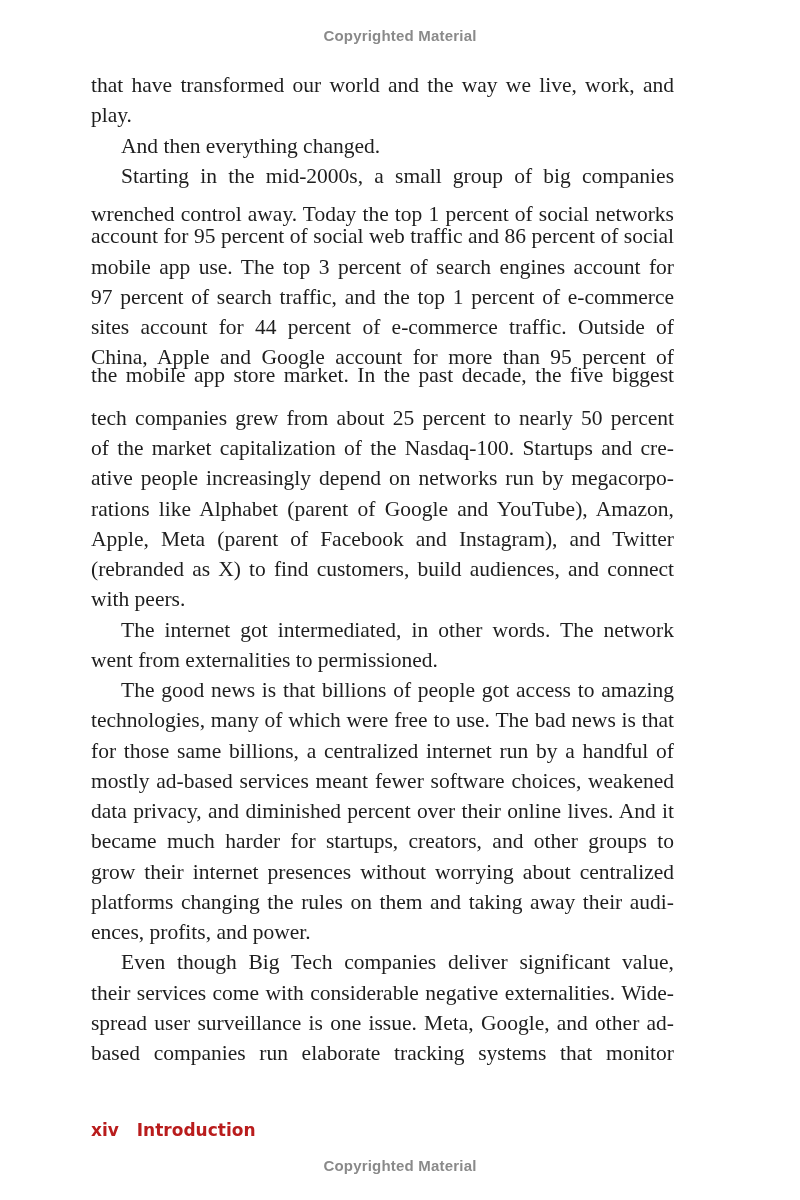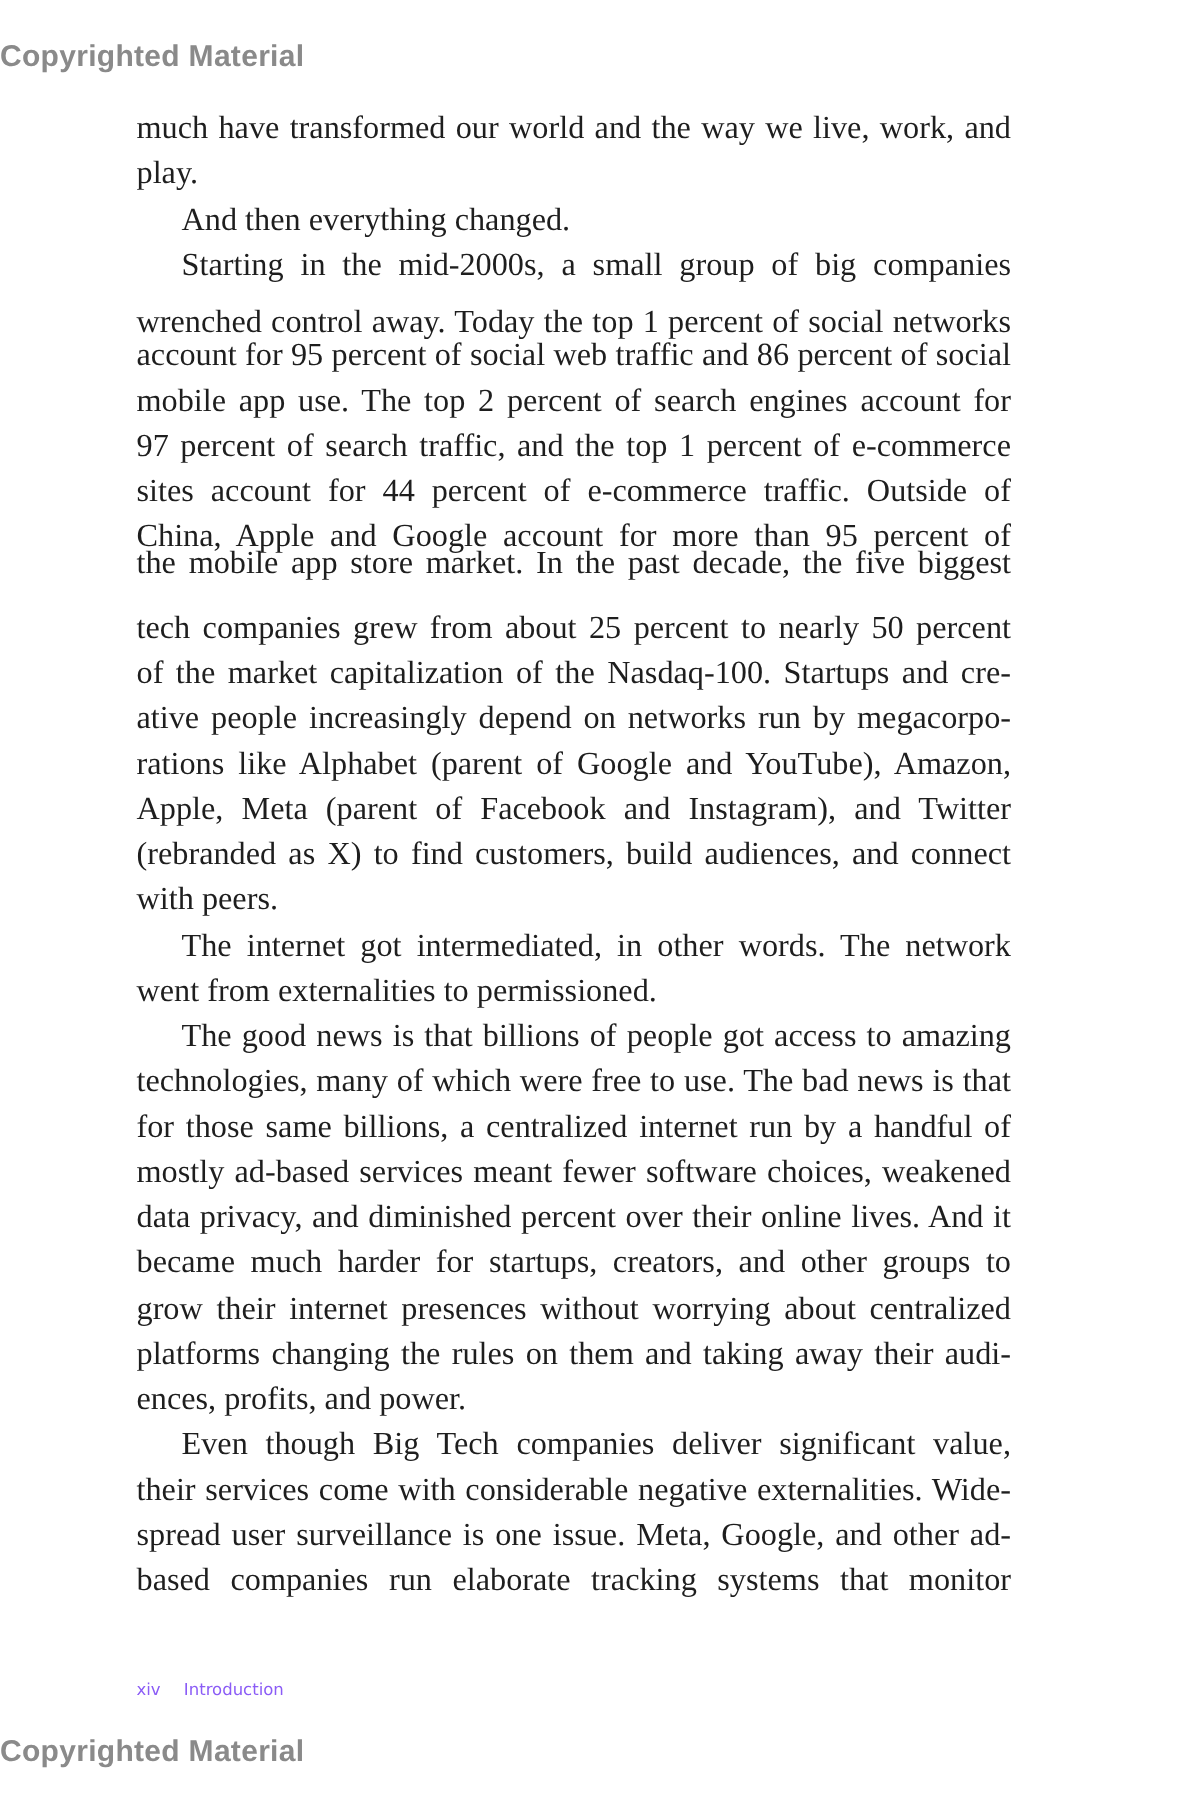--- a/index.html
+++ b/index.html
@@ -10,23 +10,24 @@
     body {
       width: 800px;
       height: 1200px;
       position: relative;
       overflow: hidden;
     }
     .watermark {
       position: absolute;
       left: 0;
       width: 800px;
+      text-align: center;
       font-family: "Liberation Sans", sans-serif;
       font-weight: bold;
-      font-size: 20px;
+      font-size: 15px;
       color: #8a8a8a;
       letter-spacing: 0.2px;
     }
     .wm-top { top: 27px; }
     .wm-bottom { top: 1157px; }
 
     .body-text {
       position: absolute;
       left: 91px;
       top: 70px;
@@ -50,44 +51,44 @@
     .line.indent {
       padding-left: 30px;
       box-sizing: border-box;
     }
 
     .footer {
       position: absolute;
       left: 91px;
       top: 1120px;
       font-family: "DejaVu Sans", sans-serif;
-      font-weight: normal;
-      font-size: 11px;
-      color: #8b5cf6;
+      font-weight: bold;
+      font-size: 17px;
+      color: #b91c1c;
     }
     .footer .page-num {
       margin-right: 12px;
     }
   </style>
 </head>
 <body>
 
 <div class="watermark wm-top">Copyrighted Material</div>
 
 <div class="body-text">
 
-  <div class="line justify" style="top:0px">much have transformed our world and the way we live, work, and</div>
+  <div class="line justify" style="top:0px">that have transformed our world and the way we live, work, and</div>
   <div class="line" style="top:30.25px">play.</div>
 
   <div class="line indent" style="top:60.5px">And then everything changed.</div>
 
   <div class="line justify indent" style="top:90.75px">Starting in the mid-2000s, a small group of big companies</div>
   <div class="line justify" style="top:129px">wrenched control away. Today the top 1 percent of social networks</div>
   <div class="line justify" style="top:151.25px">account for 95 percent of social web traffic and 86 percent of social</div>
-  <div class="line justify" style="top:181.5px">mobile app use. The top 2 percent of search engines account for</div>
+  <div class="line justify" style="top:181.5px">mobile app use. The top 3 percent of search engines account for</div>
   <div class="line justify" style="top:211.75px">97 percent of search traffic, and the top 1 percent of e-commerce</div>
   <div class="line justify" style="top:242px">sites account for 44 percent of e-commerce traffic. Outside of</div>
   <div class="line justify" style="top:272.25px">China, Apple and Google account for more than 95 percent of</div>
   <div class="line justify" style="top:290px">the mobile app store market. In the past decade, the five biggest</div>
   <div class="line justify" style="top:332.75px">tech companies grew from about 25 percent to nearly 50 percent</div>
   <div class="line justify" style="top:363px">of the market capitalization of the Nasdaq-100. Startups and cre-</div>
   <div class="line justify" style="top:393.25px">ative people increasingly depend on networks run by megacorpo-</div>
   <div class="line justify" style="top:423.5px">rations like Alphabet (parent of Google and YouTube), Amazon,</div>
   <div class="line justify" style="top:453.75px">Apple, Meta (parent of Facebook and Instagram), and Twitter</div>
   <div class="line justify" style="top:484px">(rebranded as X) to find customers, build audiences, and connect</div>

